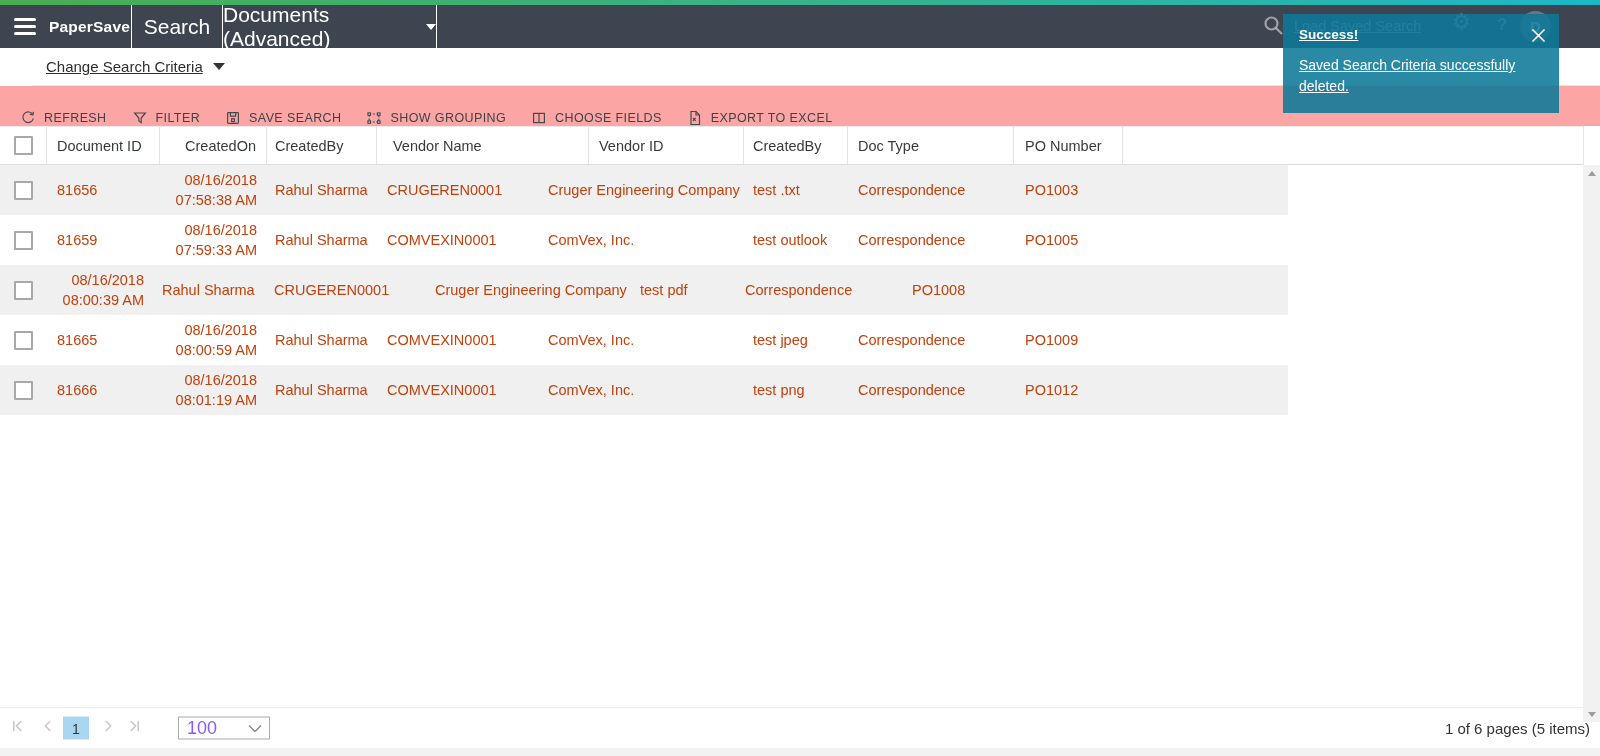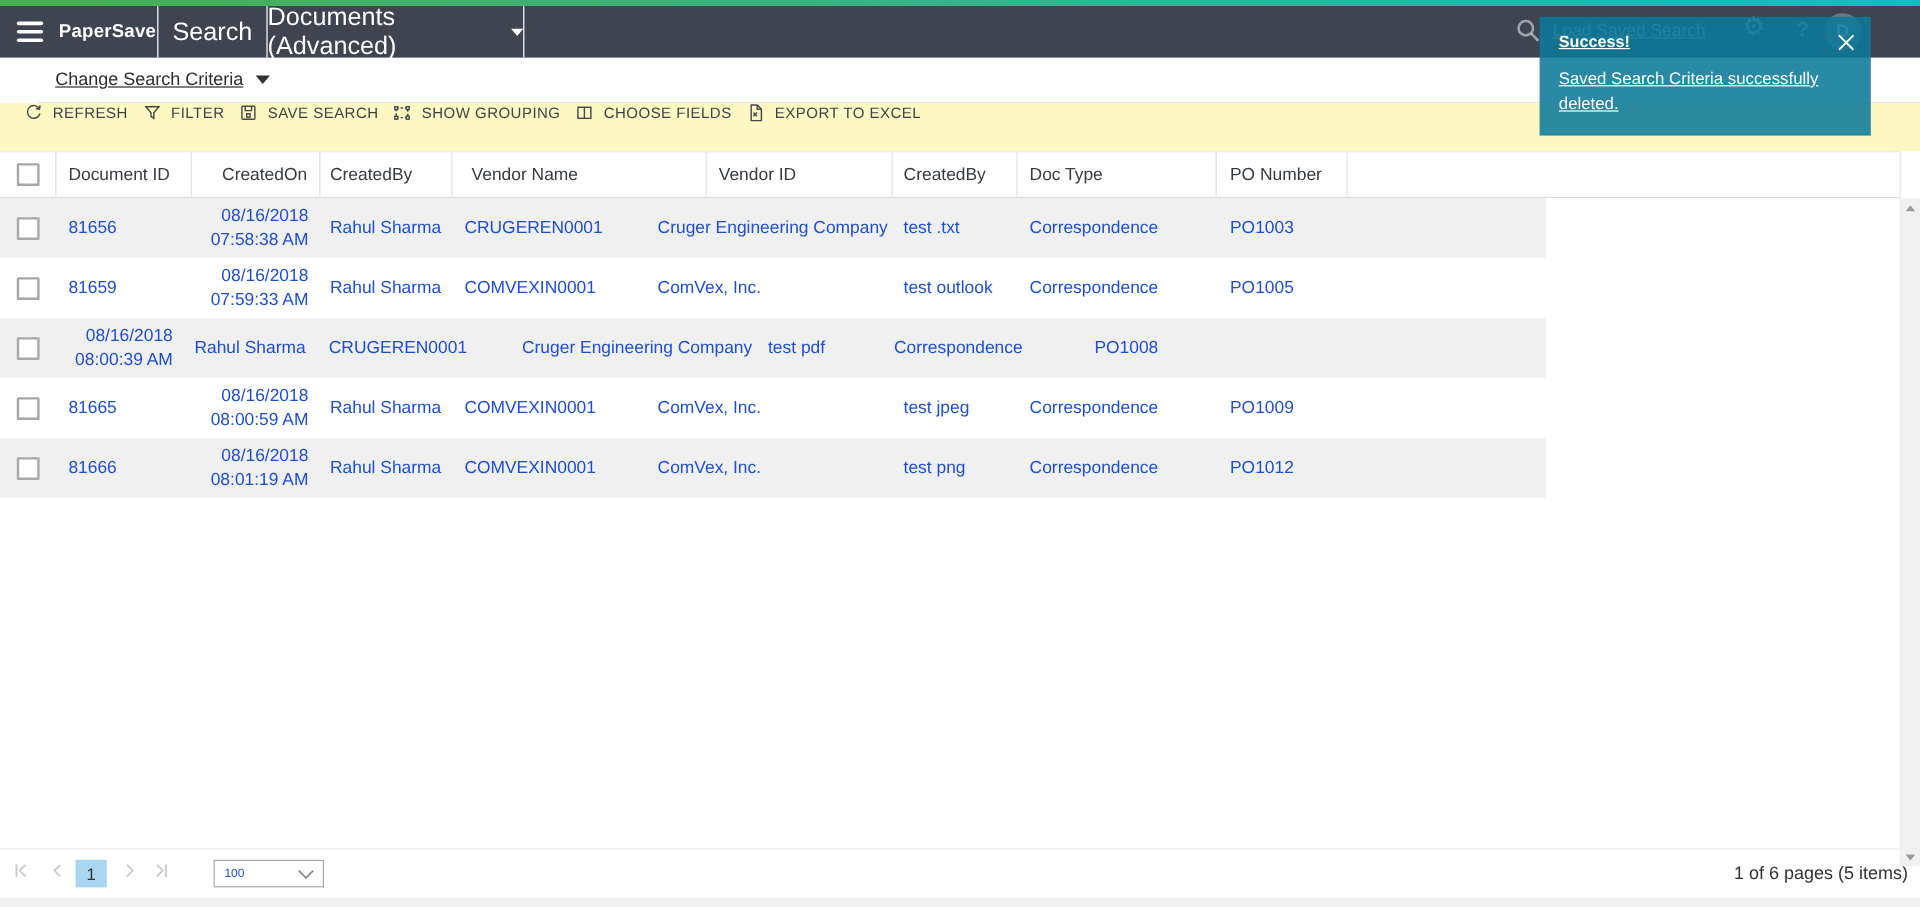--- a/index.html
+++ b/index.html
@@ -32,53 +32,53 @@
   .toast-title { font-size:13.5px; font-weight:700; margin-bottom:13px; }
   .toast-msg { font-size:14px; line-height:21px; width:242px; }
   .toast-close { position:absolute; top:13px; right:12px; cursor:pointer; }
 
   
   .criteria-bar { height:38px; display:flex; align-items:center; gap:10px; padding-left:14px; border-bottom:1px solid #e4e4e4; background:#fff;margin-left:32px; }
   .criteria-link { font-size:15px; color:#2e2e2e; text-decoration:underline; cursor:pointer; }
   .criteria-caret { width:0; height:0; border-left:6px solid transparent; border-right:6px solid transparent; border-top:7px solid #333; cursor:pointer; }
 
   
-  .toolbar { height:40px; display:flex; align-items:flex-start; gap:12px; padding-left:20px; background:#fef9c3; }
+  .toolbar { height:40px; display:flex; align-items:flex-end; gap:25px; padding-left:20px; background:#fca5a5; }
   .tb-item { display:flex; align-items:center; gap:8px; font-size:12.5px; letter-spacing:.4px; color:#3f4347; cursor:pointer; white-space:nowrap; }
   .tb-item svg { stroke:#45494d; fill:none; stroke-width:1.2; }
 
   
   .ghead { display:flex; width:1583px; height:39px; border-top:1px solid #eaeaea; border-bottom:1px solid #dcdcdc; font-size:14.5px; color:#363b40; background:#fff; }
   .ghead .cell { border-right:1px solid #e2e2e2; }
   .ghead .filler { flex:1; border-right:none; }
   .cell { display:flex; align-items:center; height:100%; white-space:nowrap; overflow:hidden; }
   .c0 { width:47px; justify-content:center; }
   .c1 { width:113px; padding-left:10px; }
   .c2 { width:107px; justify-content:flex-end; padding-right:10px; text-align:right; }
   .c3 { width:110px; padding-left:8px; }
   .c4 { width:155px; padding-left:10px; }
   .c5 { width:212px; padding-left:16px; }
   .c6 { width:104px; padding-left:9px; }
   .c7 { width:166px; padding-left:10px; }
   .c8 { width:109px; padding-left:11px; }
-  .row { display:flex; width:1288px; height:50px; background:#fff; font-size:14.5px; color:#1d4ed8; cursor:pointer; }
+  .row { display:flex; width:1288px; height:50px; background:#fff; font-size:14.5px; color:#c2410c; cursor:pointer; }
   .row.alt { background:#f0f0f0; }
   .dtcell { flex-direction:column; justify-content:center; align-items:flex-end; line-height:20px; }
   .checkbox { width:19px; height:19px; background:#fff; border:2px solid #a8a8a8; border-radius:1px; cursor:pointer; }
 
   
   .pager { position:absolute; left:0; right:0; bottom:8px; height:41px; background:#fff; border-top:1px solid #ededed; }
   .pager > * { position:absolute; top:50%; transform:translateY(-50%); }
   .pg-ic { cursor:default; }
   .pg-ic svg { stroke:#cbcbcb; stroke-width:1.5; fill:none; }
   .pg-first { left:10px; } .pg-prev { left:40px; }
   .pg-page { left:63px; width:26px; height:23px; background:#a9d7f2; color:#333; font-size:14px; display:flex; align-items:center; justify-content:center; cursor:pointer; }
   .pg-next { left:101px; } .pg-last { left:127px; }
   .pg-size { left:178px; width:92px; height:23px; border:1px solid #ababab; background:#fff; display:flex; align-items:center; cursor:pointer; }
-  .pg-size .val { flex:1; padding-left:8px; font-size:10px; color:#1d4ed8; }
+  .pg-size .val { flex:1; padding-left:8px; font-size:18px; color:#8b5cf6; }
   .pg-size svg { margin-right:7px; stroke:#8a8a8a; stroke-width:1.5; fill:none; }
   .pg-summary { right:10px; font-size:15px; color:#333; white-space:nowrap; }
 
   .bottom-strip { position:absolute; left:0; right:0; bottom:0; height:8px; background:#f2f2f2; }
 
   
   .vscroll { position:absolute; right:0; top:165px; width:17px; height:557px; background:#f1f1f1; cursor:pointer; }
   .vs-up { margin:6px auto 0; width:0; height:0; border-left:4px solid transparent; border-right:4px solid transparent; border-bottom:5px solid #9b9b9b; }
   .vs-down { position:absolute; bottom:5px; left:50%; transform:translateX(-50%); width:0; height:0; border-left:4px solid transparent; border-right:4px solid transparent; border-top:5px solid #9b9b9b; }
   .vscroll-topline { position:absolute; right:16px; top:126px; width:1px; height:39px; background:#e5e5e5; }

